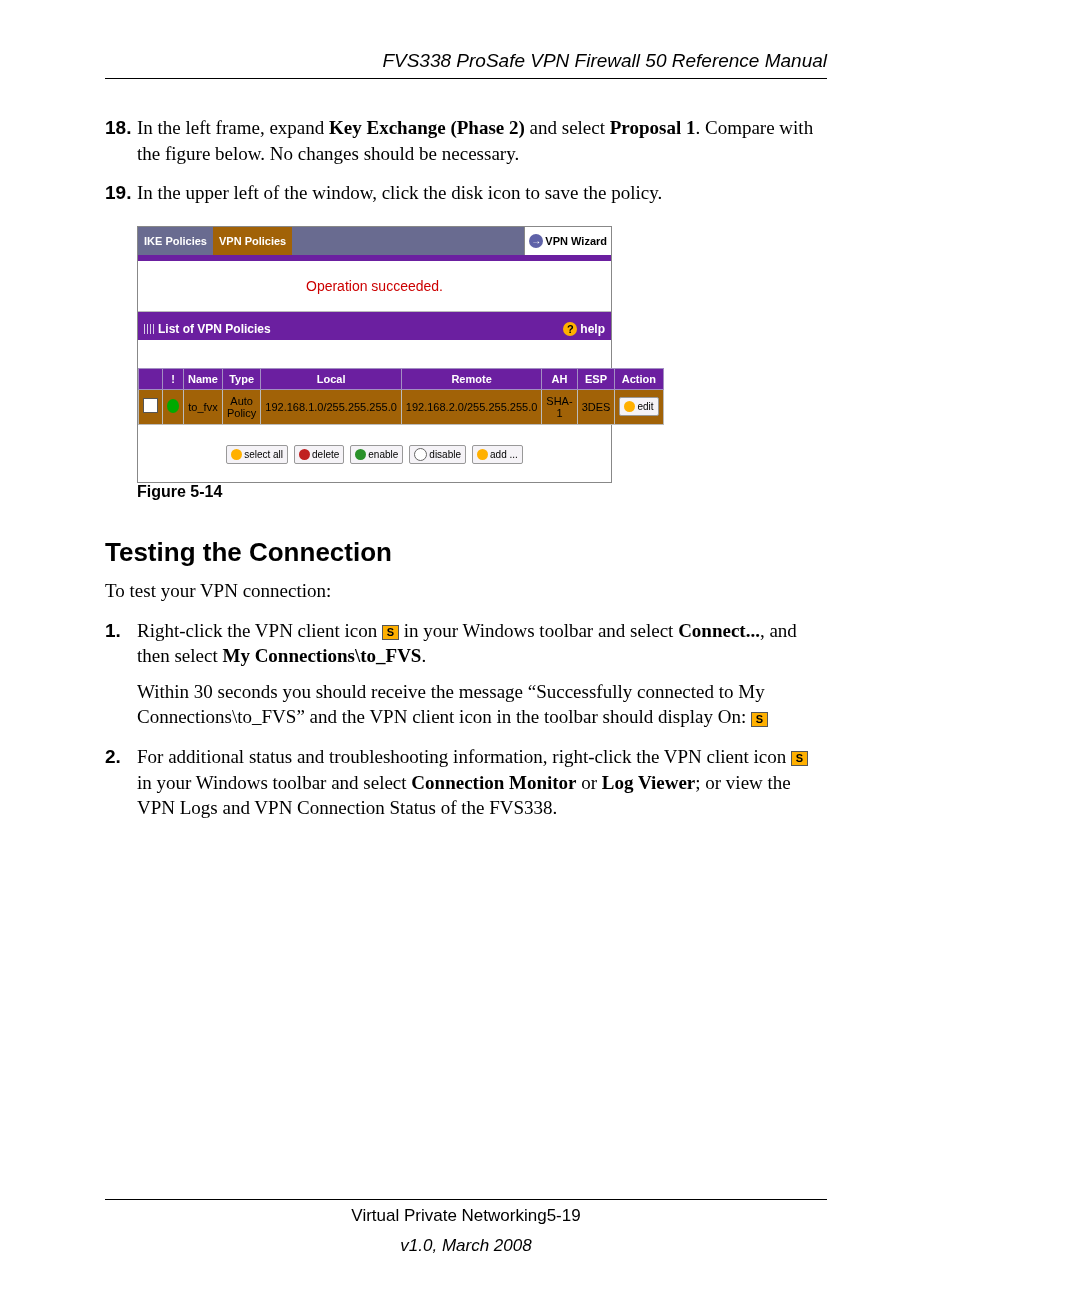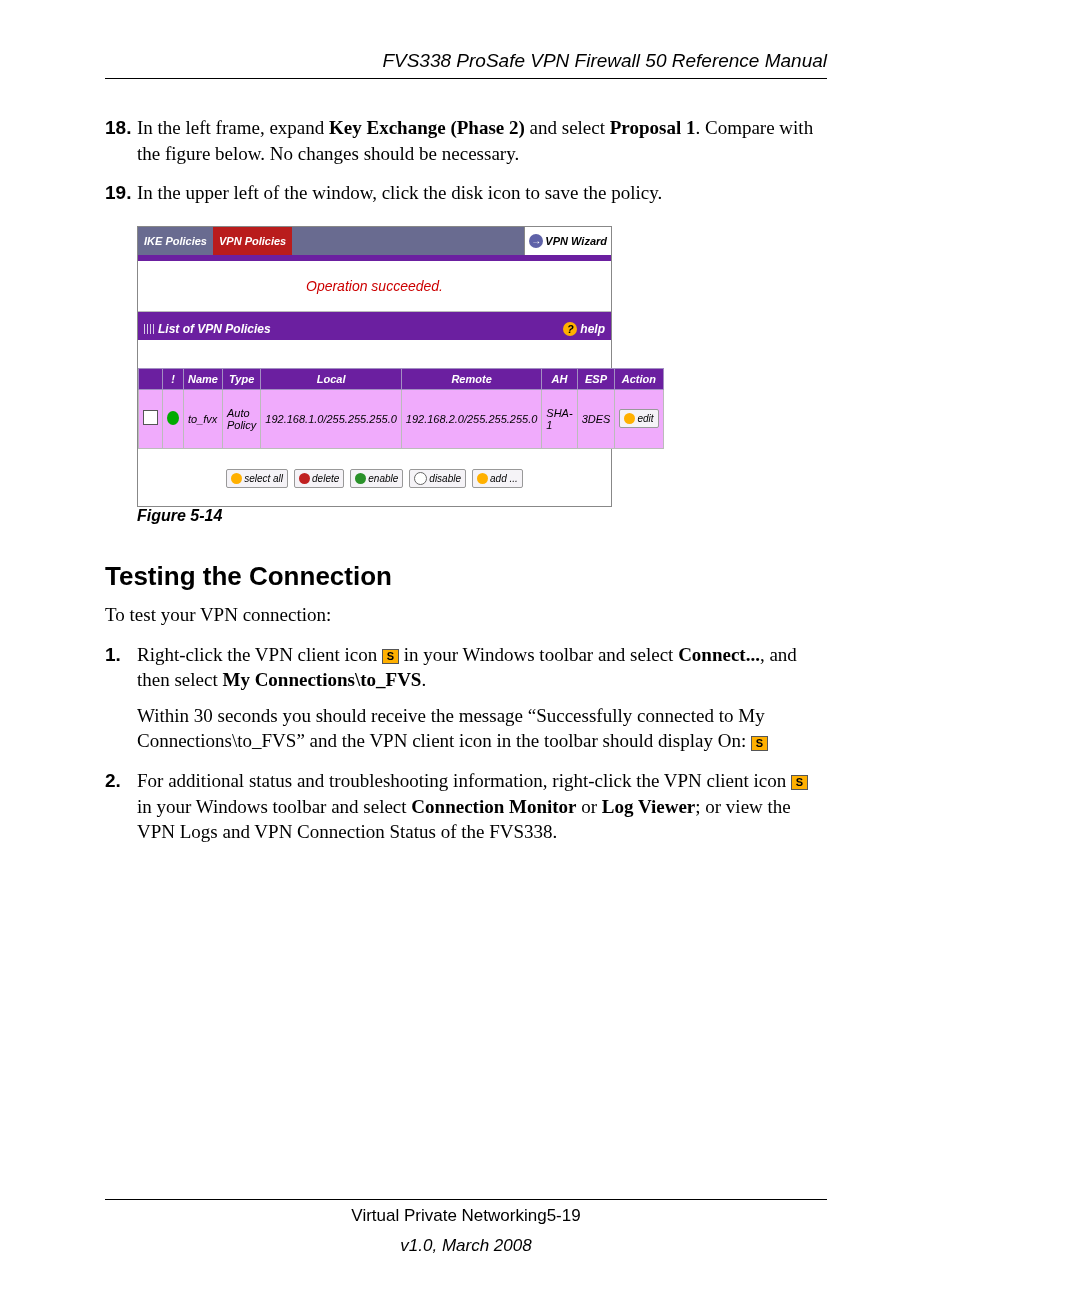--- a/index.html
+++ b/index.html
@@ -42,21 +42,20 @@
   }
   .num-list .txt {
     display: table-cell;
     vertical-align: top;
   }
   .num-list-row { display: table; width: 100%; margin-bottom: 14px; }
   .subpara { margin-top: 10px; }
   .bold { font-weight: bold; }
   .figure-wrap {
     margin: 10px 0 10px 32px;
-    font-style: italic;
   }
   .fig-caption {
     font-family: Arial, Helvetica, sans-serif;
     font-weight: bold;
     font-size: 16px;
   }
   h2.section {
     font-family: Arial, Helvetica, sans-serif;
     font-weight: bold;
     font-size: 26px;
@@ -90,21 +89,21 @@
   .tabbar {
     display: flex;
     align-items: center;
     background: #696b90;
     height: 28px;
     font-size: 11px;
     color: #fff;
     font-weight: bold;
   }
   .tab { padding: 0 6px; height: 100%; display: flex; align-items: center; }
-  .tab.active { background: #b91c1c; color: #fff; }
+  .tab.active { background: #a16207; color: #fff; }
   .tabgap { flex: 1; }
   .wizard {
     background: #fff; color: #000;
     padding: 0 4px; height: 100%;
     display: flex; align-items: center;
     border-left: 1px solid #888;
   }
   .wiz-icon {
     width: 14px; height: 14px; border-radius: 50%;
     background: #5f62a8; margin-right: 2px;
@@ -136,22 +135,22 @@
   .sep { height: 28px; background: #fff; }
   table.vpn {
     width: 100%; border-collapse: collapse; font-size: 11px;
     font-family: "Trebuchet MS", Arial;
   }
   table.vpn th {
     background: #6b1fa0; color: #fff; font-weight: bold;
     border: 1px solid #a38fc2; padding: 4px 4px; text-align: center;
   }
   table.vpn td {
-    border: 1px solid #bbb; padding: 17px 4px; 
-    background: #f0abfc;
+    border: 1px solid #bbb; padding: 5px 4px; text-align: center;
+    background: #a16207;
   }
   .chk { width: 13px; height: 13px; border: 1px solid #555; display: inline-block; background: #fff; }
   .status-dot { width: 12px; height: 14px; border-radius: 50%; background: #0a0; display: inline-block; }
   .editbtn, .actbtn {
     display: inline-flex; align-items: center; gap: 2px;
     background: #f5f3f7; border: 1px solid #999; border-radius: 2px;
     padding: 0 4px; height: 17px; font-size: 10px; font-family: "Trebuchet MS", Arial;
   }
   .circ { width: 11px; height: 11px; border-radius: 50%; display: inline-block; }
   .c-green { background: #2a912a; }

